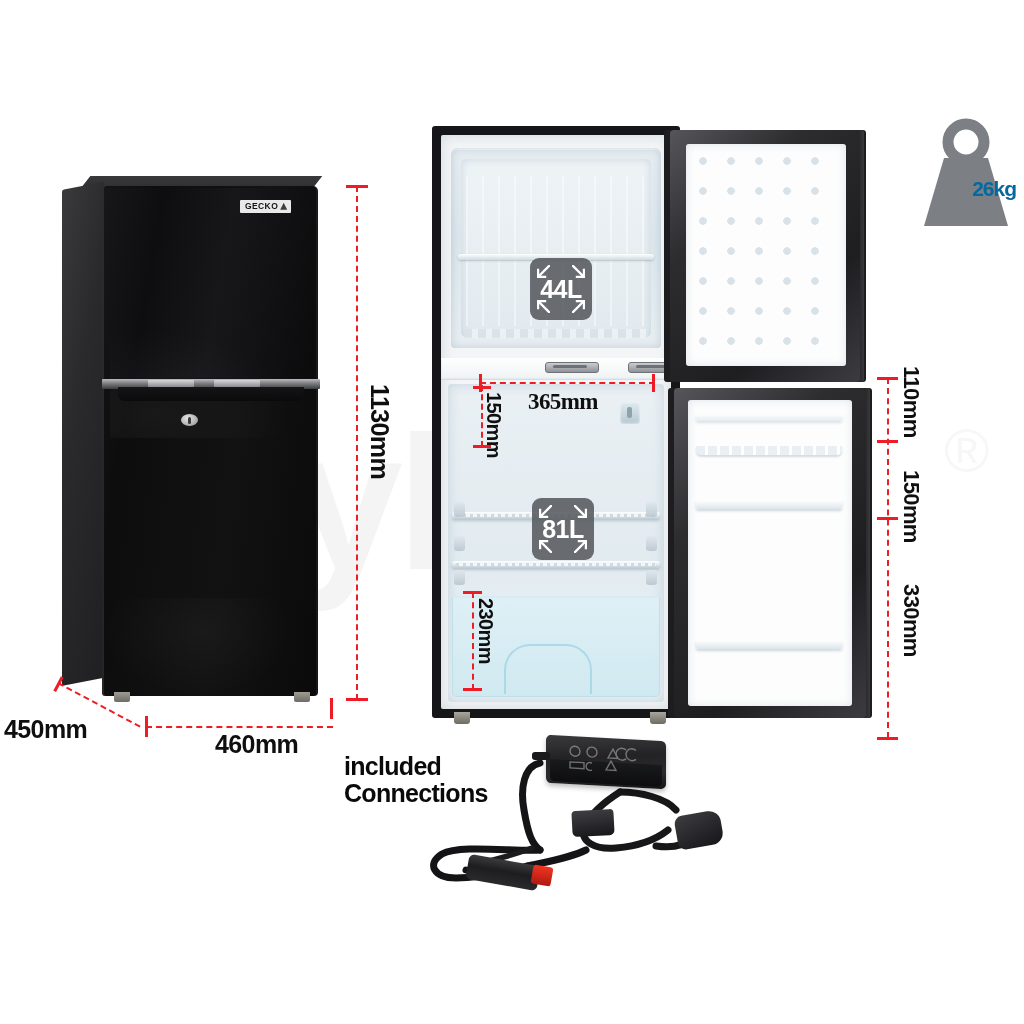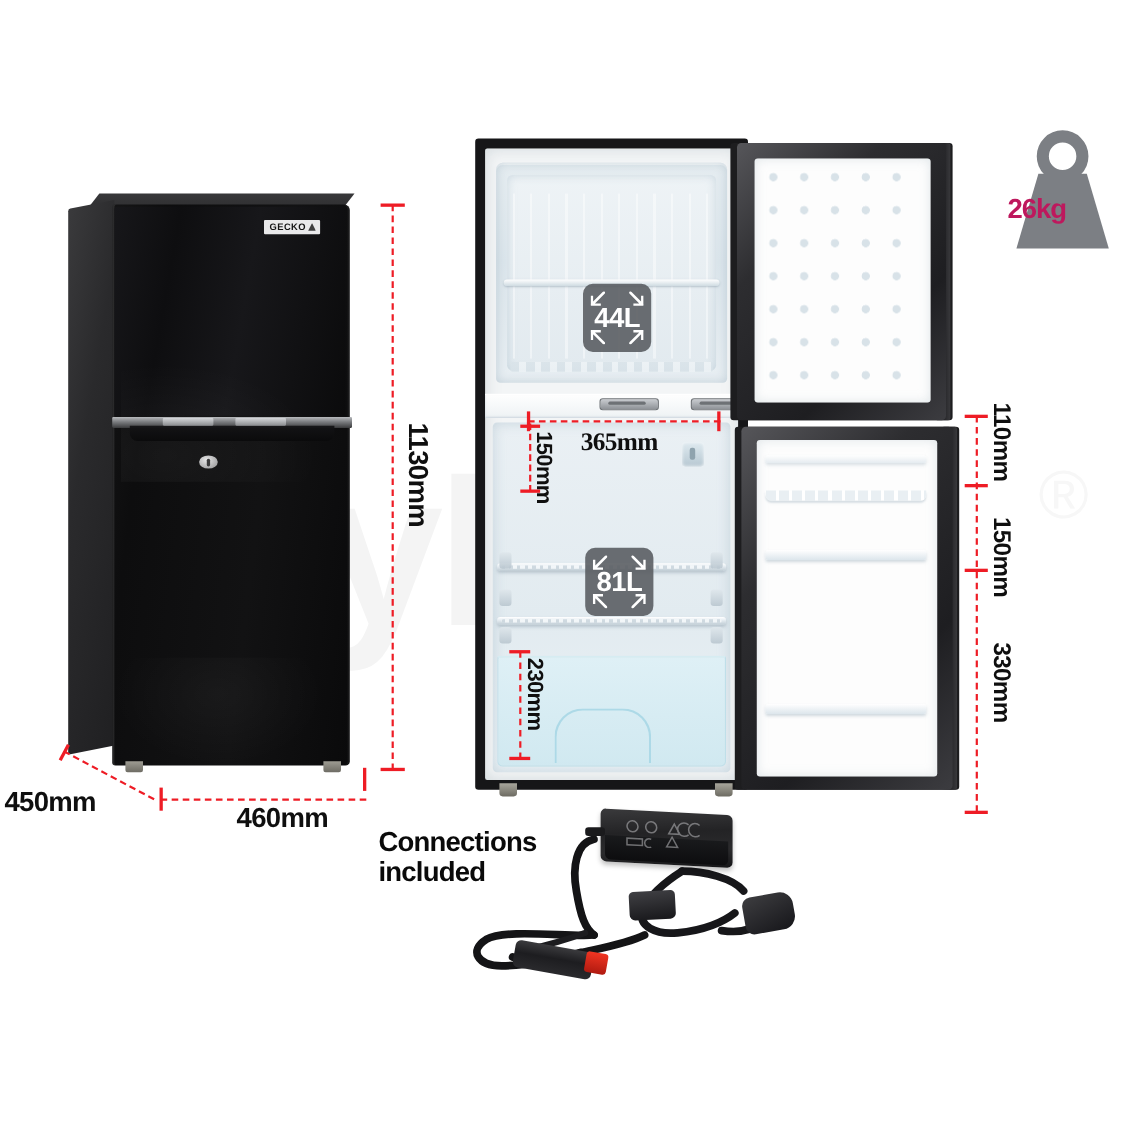--- a/index.html
+++ b/index.html
@@ -270,22 +270,22 @@
     letter-spacing:-.6px;white-space:nowrap;line-height:1;
   }
   .rot-cw{transform:rotate(90deg);transform-origin:left top;}
 
   
   #weight{position:absolute;left:916px;top:118px;width:100px;height:112px;}
   .wt-shape{
     position:absolute;left:0;top:0;width:100px;height:112px;
   }
   .wt-text{
-    position:absolute;left:0;top:60px;width:100px;text-align:left;
-    color:#be185d;font-weight:700;font-size:25px;letter-spacing:-1px;
+    position:absolute;left:0;top:60px;width:100px;text-align:right;
+    color:#0369a1;font-weight:700;font-size:21px;letter-spacing:-1px;
     font-family:"Liberation Sans", sans-serif;line-height:1;
   }
 
   
   #conn-text{
     position:absolute;left:344px;top:753px;width:185px;
     font-size:25px;font-weight:700;color:#0a0a0a;line-height:1.08;
     letter-spacing:-.7px;font-family:"Liberation Sans", sans-serif;
   }
   #psu{position:absolute;left:420px;top:718px;width:350px;height:195px;}
@@ -496,22 +496,22 @@
 
   <div id="weight">
     <svg class="wt-shape" viewBox="0 0 100 112">
       <circle cx="50" cy="24" r="18" fill="none" stroke="#7c7f84" stroke-width="11"></circle>
       <path d="M28 40 L72 40 L92 108 L8 108 Z" fill="#7c7f84"></path>
     </svg>
     <div class="wt-text">26kg</div>
   </div>
 
   <div id="conn-text">
+    <div>included</div>
     <div>Connections</div>
-    <div>included</div>
   </div>
 
   <div id="psu">
     <svg width="350" height="195" viewBox="0 0 350 195">
       <g fill="none" stroke="#141416" stroke-width="7" stroke-linecap="round">
         <path d="M120 45 C104 48 100 70 104 92 C108 116 112 126 120 132"></path>
         <path d="M120 132 C96 134 40 126 22 136 C6 146 14 160 36 160 C64 160 92 152 108 148"></path>
         <path d="M108 148 C126 144 150 140 166 132"></path>
         <path d="M74 148 C62 152 52 154 46 152"></path>
       </g>

